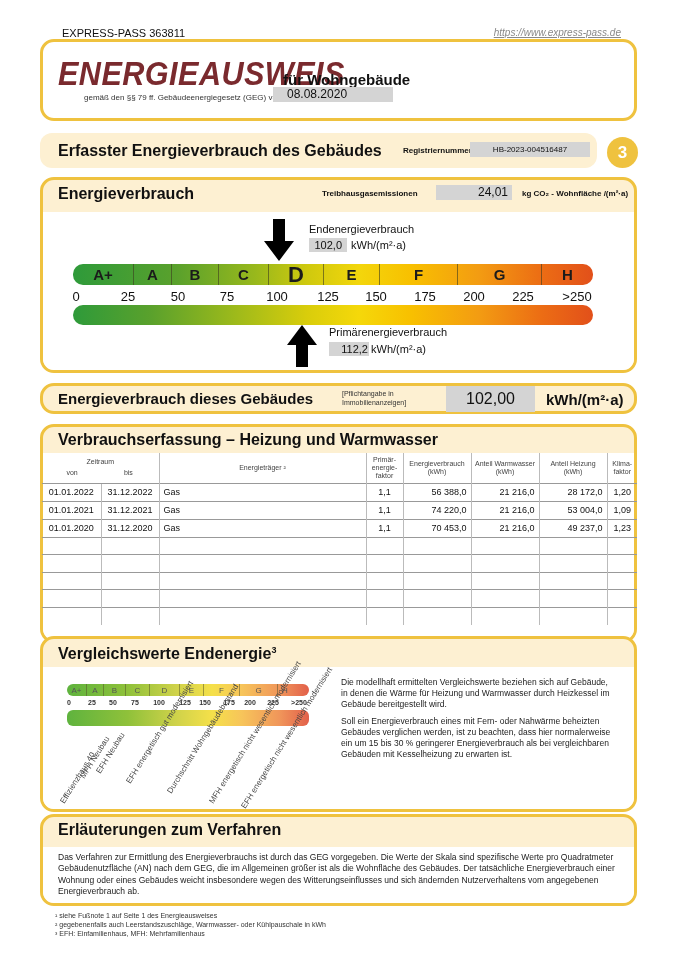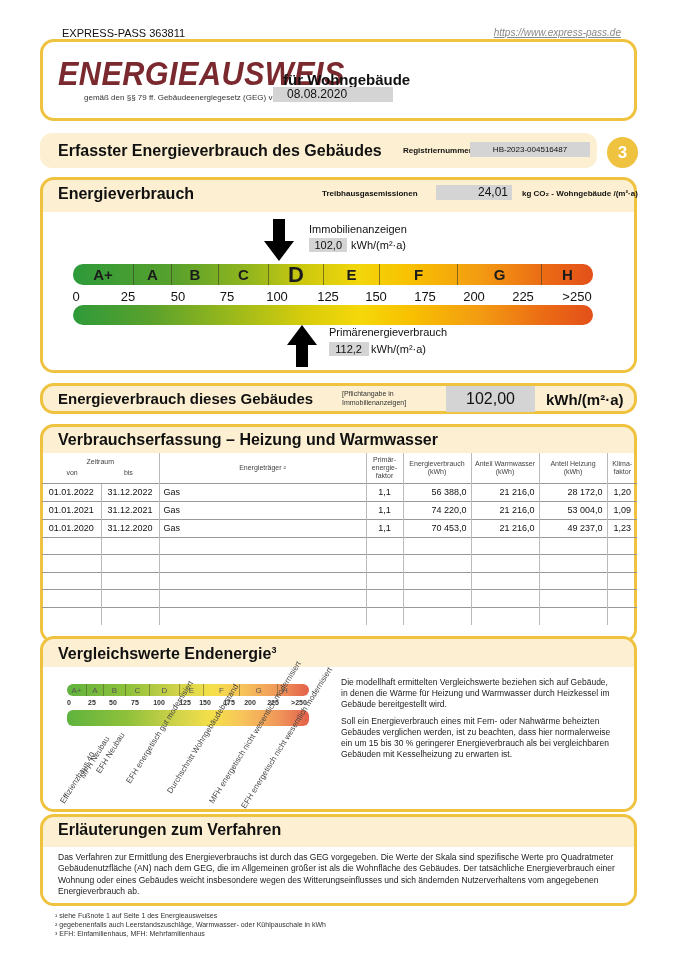--- a/index.html
+++ b/index.html
@@ -62,26 +62,26 @@
 <div class="abs reg-label">Registriernummer:</div>
 <div class="abs reg-box">HB-2023-004516487</div>
 <div class="abs badge">3</div>
 
 <div class="frame frame-head" style="left:40px; top:177px; width:597px; height:196px; overflow:hidden;">
   <div style="position:absolute; left:0; right:0; top:32px; bottom:0; background:#fff;"></div>
 </div>
 <div class="abs sec-title" style="left:58px; top:185px;">Energieverbrauch</div>
 <div class="abs" style="left:322px; top:189px; font-size:8px; font-weight:bold;">Treibhausgasemissionen</div>
 <div class="abs grey" style="left:436px; top:185px; width:76px; height:15px; font-size:12px; text-align:right; padding-right:4px; line-height:15px;">24,01</div>
-<div class="abs" style="left:522px; top:189px; font-size:8px; font-weight:bold;">kg CO₂ - Wohngebäude  /(m²·a)</div>
+<div class="abs" style="left:522px; top:189px; font-size:8px; font-weight:bold;">kg CO₂ - Wohnfläche  /(m²·a)</div>
 
 <svg class="abs" style="left:264px; top:219px;" width="30" height="42" viewBox="0 0 30 42">
   <polygon points="9,0 21,0 21,22 30,22 15,42 0,22 9,22" fill="#000"></polygon>
 </svg>
-<div class="abs" style="left:309px; top:223px; font-size:11px;">Immobilienanzeigen</div>
+<div class="abs" style="left:309px; top:223px; font-size:11px;">Endenergieverbrauch</div>
 <div class="abs grey" style="left:309px; top:238px; width:38px; height:14px; font-size:11px; text-align:right; padding-right:5px; line-height:14px;">102,0</div>
 <div class="abs unit-small" style="left:351px; top:239px;">kWh/(m²·a)</div>
 
 <div class="scale-row scale-top" id="classScale">
     <div class="cls" style="width: 61px;">A+</div>
     <div class="cls" style="width: 38px;">A</div>
     <div class="cls" style="width: 47px;">B</div>
     <div class="cls" style="width: 50px;">C</div>
     <div class="cls" style="width: 55px; font-size: 22px;">D</div>
     <div class="cls" style="width: 56px;">E</div>
@@ -101,21 +101,21 @@
     <div class="tick" style="left: 474px;">200</div>
     <div class="tick" style="left: 523px;">225</div>
     <div class="tick" style="left: 577px;">&gt;250</div>
   </div>
 <div class="scale-row scale-bot"></div>
 
 <svg class="abs" style="left:287px; top:325px;" width="30" height="42" viewBox="0 0 30 42">
   <polygon points="15,0 30,20 21,20 21,42 9,42 9,20 0,20" fill="#000"></polygon>
 </svg>
 <div class="abs" style="left:329px; top:326px; font-size:11px;">Primärenergieverbrauch</div>
-<div class="abs grey" style="left:329px; top:342px; width:40px; height:14px; font-size:11px; text-align:right; padding-right:7px; line-height:14px;">112,2</div>
+<div class="abs grey" style="left:329px; top:342px; width:40px; height:14px; font-size:11px; text-align:right; padding-right:1px; line-height:14px;">112,2</div>
 <div class="abs unit-small" style="left:371px; top:343px;">kWh/(m²·a)</div>
 
 <div class="frame frame-head" style="left:40px; top:383px; width:597px; height:31px;"></div>
 <div class="abs sec-title" style="left:58px; top:390px; font-size:15px;">Energieverbrauch dieses Gebäudes</div>
 <div class="abs" style="left:342px; top:389px; width:85px; font-size:7px; line-height:9px; color:#333;">[Pflichtangabe in Immobilienanzeigen]</div>
 <div class="abs grey" style="left:446px; top:386px; width:89px; height:26px; font-size:16px; text-align:center; line-height:26px;">102,00</div>
 <div class="abs" style="left:546px; top:391px; font-size:15px; font-weight:bold;">kWh/(m²·a)</div>
 
 <div class="frame frame-head" style="left:40px; top:424px; width:597px; height:219px; overflow:hidden;">
   <div style="position:absolute; left:0; right:0; top:26px; bottom:0; background:#fff;"></div>

